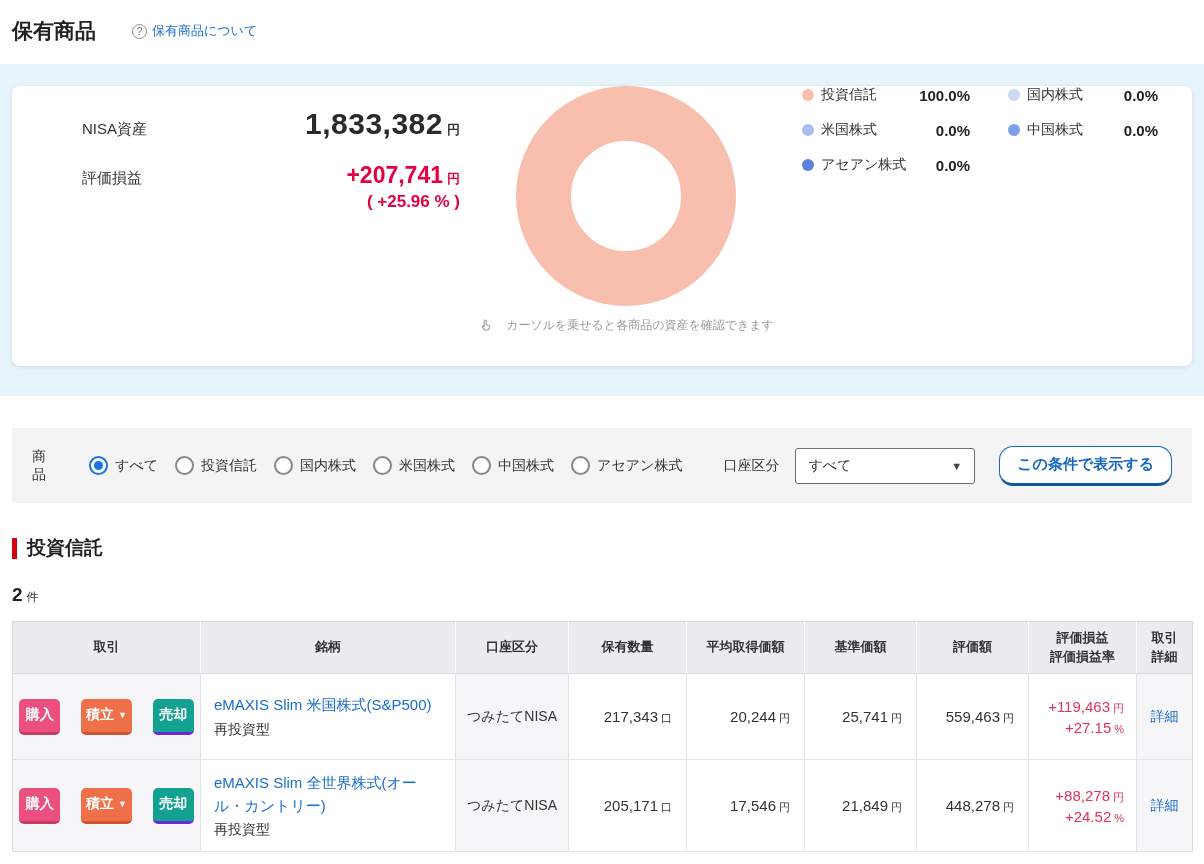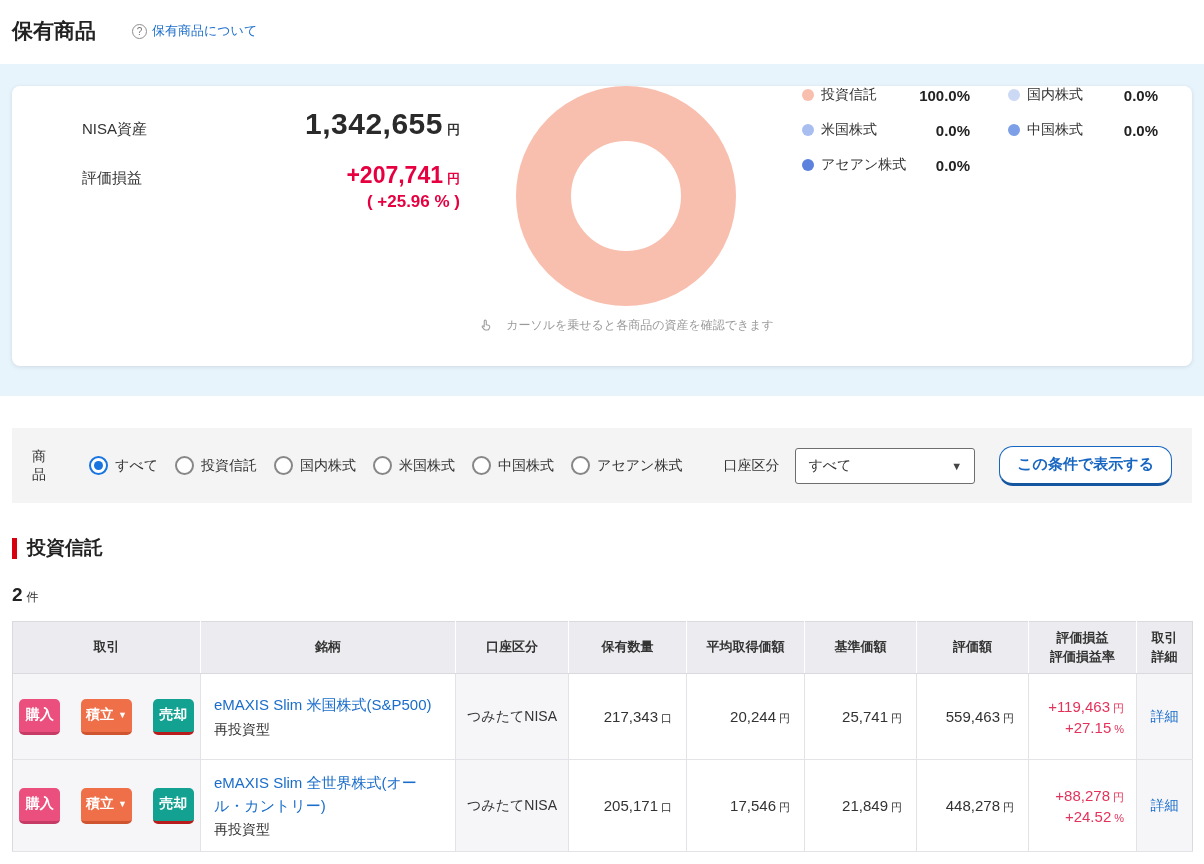--- a/index.html
+++ b/index.html
@@ -73,21 +73,21 @@
   td:first-child{border-left:none}
   tr.r1 td{height:86px}
   tr.r2 td{height:92px}
   .c-shade{background:#f6f6f8}
   .c-trade{padding:0 6px}
   .btn-row{display:flex;gap:21px;align-items:center;justify-content:center}
   .btn{height:36px;border-radius:5px;color:#fff;font-weight:bold;font-size:14px;display:flex;
        align-items:center;justify-content:center;cursor:pointer;border:none;white-space:nowrap}
   .btn-buy{background:#ea4f7d;border-bottom:3px solid #c53b66;width:53px}
   .btn-tsumi{background:#ef7048;border-bottom:3px solid #cf5530;width:64px;gap:4px}
-  .btn-sell{background:#13a192;border-bottom:3px solid #b91c1c;width:53px}
+  .btn-sell{background:#13a192;border-bottom:3px solid #6d28d9;width:53px}
   .btn .bcaret{font-size:9px;line-height:1}
   .c-name{padding:10px 13px}
   .fund-link{color:#1a6dcb;font-size:15px;line-height:1.5;cursor:pointer;display:inline}
   .fund-type{font-size:14px;color:#333;margin-top:4px}
   .c-account{text-align:center;font-size:14px;color:#333}
   .c-num{text-align:right;padding-right:14px;font-size:15px;color:#333}
   .unit2{font-size:11px;margin-left:3px}
   .c-pl{text-align:right;padding-right:12px;color:#e5325a;font-size:15px}
   .c-pl .line{margin:3px 0;white-space:nowrap}
   .c-detail{text-align:center}
@@ -104,21 +104,21 @@
   </div>
 </div>
 
 <div class="hero">
   <div class="card">
 
     <div class="summary">
       <div class="sum-row">
         <div class="sum-label">NISA資産</div>
         <div class="sum-val">
-          <span class="asset-num">1,342,655</span><span class="unit">円</span>
+          <span class="asset-num">1,833,382</span><span class="unit">円</span>
         </div>
       </div>
       <div class="sum-row">
         <div class="sum-label">評価損益</div>
         <div class="sum-val red">
           <div><span class="pl-num">+207,741</span><span class="unit">円</span></div>
           <div class="pl-pct">( +25.96 % )</div>
         </div>
       </div>
     </div>

